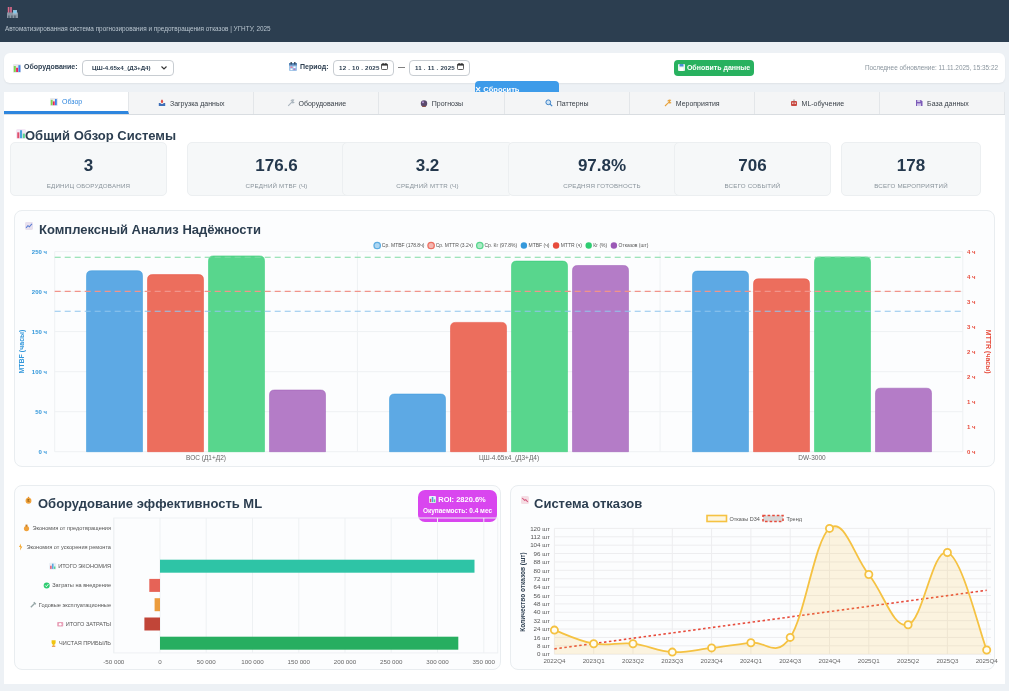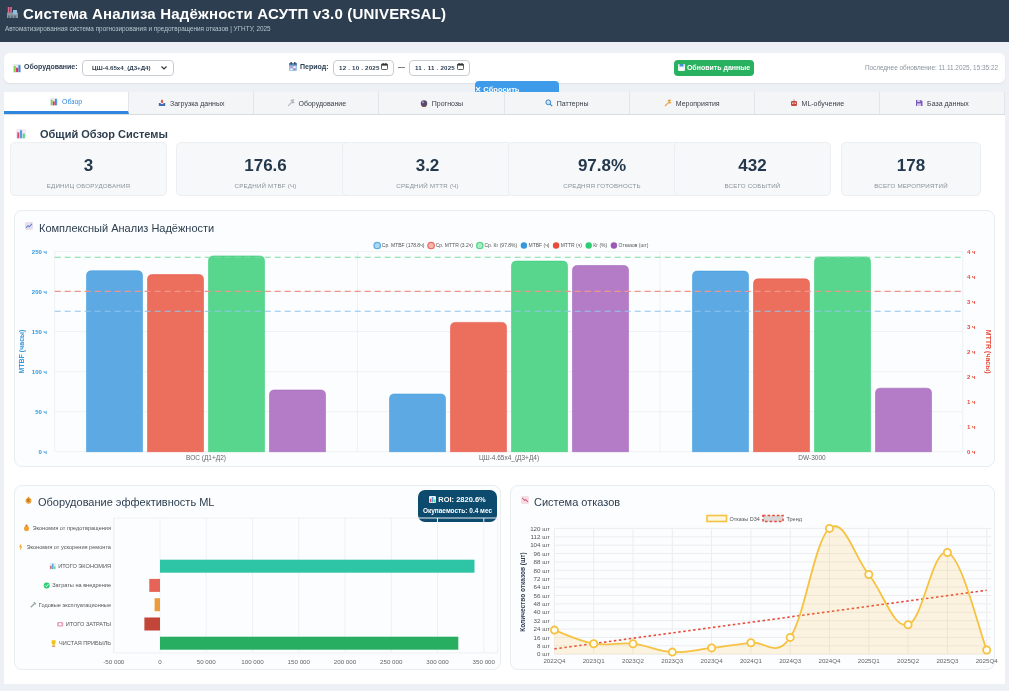--- a/index.html
+++ b/index.html
@@ -22,55 +22,54 @@
 #lastupd { position:absolute; right:11px; top:64px; font-size:6.4px; color:#8a959e; }
 
 
 #tabs { position:absolute; left:4px; top:92px; width:1001px; height:23px; background:#f4f5f6; display:flex; border-bottom:1px solid #d9dde1; }
 .tab { flex:1; display:flex; align-items:center; justify-content:center; font-size:7px; color:#3a4149; gap:4px; border-right:1px solid #e3e6e9; }
 .tab.active { background:#fff; color:#2e86de; border-bottom:3px solid #2e86de; }
 
 
 #content { position:absolute; left:4px; top:115px; width:1001px; height:569px; background:#fff; }
 
-#ovtitle { position:absolute; left:40px; top:128px; font-size:11px; font-weight:bold; color:#2c3e50; }
+#ovtitle { position:absolute; left:25px; top:128px; font-size:13px; font-weight:bold; color:#2c3e50; }
 
 
 .scard { position:absolute; top:142px; height:54px; background:#f6f8f9; border:1px solid #eceff1; border-radius:5px; text-align:center; }
 .snum { font-size:17px; line-height:17px; font-weight:bold; color:#24384d; margin-top:14px; }
 .slab { font-size:6.2px; color:#8a949c; margin-top:8px; letter-spacing:0.2px; }
 
 
 .panel { position:absolute; background:#fcfdfe; border:1px solid #e9edf0; border-radius:8px; }
 #panel-main { left:14px; top:210px; width:981px; height:257px; }
 #panel-eco { left:14px; top:485px; width:487px; height:185px; }
 #panel-dyn { left:510px; top:485px; width:485px; height:185px; }
-.ptitle { position:absolute; font-size:11px; font-weight:normal; color:#2c3e50; }
-
-#roibadge { position:absolute; left:418px; top:490px; width:79px; height:32px; background:#0c4a6e; border-radius:7px; color:#fff; }
+.ptitle { position:absolute; font-size:13px; font-weight:bold; color:#2c3e50; }
+
+#roibadge { position:absolute; left:418px; top:490px; width:79px; height:32px; background:#d946ef; border-radius:7px; color:#fff; }
 #roibadge .r1 { font-size:7.5px; font-weight:bold; text-align:center; margin-top:5px; }
 #roibadge .r2 { font-size:6.5px; font-weight:bold; text-align:center; margin-top:3px; }
 
 svg text { font-family:"Liberation Sans",sans-serif; }
 </style>
 </head>
 <body>
 
 <div id="header">
   <svg class="abs" style="left:7px;top:6px" width="11" height="13" viewBox="0 0 11 13">
     <rect x="0.8" y="1" width="1.6" height="6" fill="#e06a8a"></rect>
     <rect x="3.2" y="1" width="1.6" height="6" fill="#e06a8a"></rect>
     <rect x="0" y="6.5" width="11" height="5.5" fill="#8a97a5"></rect>
     <rect x="6" y="4" width="4" height="4.5" fill="#9fb4c4"></rect>
     <rect x="6.6" y="4.6" width="2.8" height="2.6" fill="#7ec8f0"></rect>
     <rect x="1" y="9.5" width="1.8" height="2.5" fill="#5d6b79"></rect>
       <rect x="4" y="9.5" width="1.8" height="2.5" fill="#5d6b79"></rect>
       <rect x="7" y="9.5" width="1.8" height="2.5" fill="#5d6b79"></rect>
   </svg>
-  <div id="title">Система Анализа Надёжности АСУТП v3.0 (UNIVERSAL)</div>
   <div id="subtitle">Автоматизированная система прогнозирования и предотвращения отказов | УГНТУ, 2025</div>
 </div>
 
 <div id="toolbar"></div>
 <svg class="abs" style="left:13px;top:64px" width="8" height="9" viewBox="0 0 8 9">
   <rect x="0" y="0" width="8" height="9" rx="1" fill="#e8e8ec"></rect>
   <rect x="0.8" y="2" width="2" height="6" fill="#7ed44e"></rect>
   <rect x="3.1" y="3.8" width="2" height="4.2" fill="#e8275a"></rect>
   <rect x="5.4" y="1.2" width="2" height="6.8" fill="#3e83e8"></rect>
 </svg>
@@ -161,34 +160,34 @@
   <rect x="1.5" y="4" width="2.5" height="7" fill="#e0506d"></rect>
   <rect x="4.8" y="1.5" width="2.5" height="9.5" fill="#4aa3df"></rect>
   <rect x="8.1" y="5.5" width="2.5" height="5.5" fill="#58d68d"></rect>
 </svg>
 <div id="ovtitle">Общий Обзор Системы</div>
 
 <div class="scard" style="left:10px;width:157px">
     <div class="snum">3</div>
     <div class="slab">ЕДИНИЦ ОБОРУДОВАНИЯ</div>
   </div>
-<div class="scard" style="left:176px;width:179px">
+<div class="scard" style="left:187px;width:179px">
     <div class="snum">176.6</div>
     <div class="slab">СРЕДНИЙ MTBF (Ч)</div>
   </div>
 <div class="scard" style="left:342px;width:171px">
     <div class="snum">3.2</div>
     <div class="slab">СРЕДНИЙ MTTR (Ч)</div>
   </div>
 <div class="scard" style="left:508px;width:188px">
     <div class="snum">97.8%</div>
     <div class="slab">СРЕДНЯЯ ГОТОВНОСТЬ</div>
   </div>
 <div class="scard" style="left:674px;width:157px">
-    <div class="snum">432</div>
+    <div class="snum">706</div>
     <div class="slab">ВСЕГО СОБЫТИЙ</div>
   </div>
 <div class="scard" style="left:841px;width:140px">
     <div class="snum">178</div>
     <div class="slab">ВСЕГО МЕРОПРИЯТИЙ</div>
   </div>
 
 <div class="panel" id="panel-main"></div>
 <svg class="abs" style="left:25px;top:222px" width="8" height="8" viewBox="0 0 11 11">
   <rect x="0" y="0" width="11" height="11" rx="2" fill="#e8e0ee"></rect>

